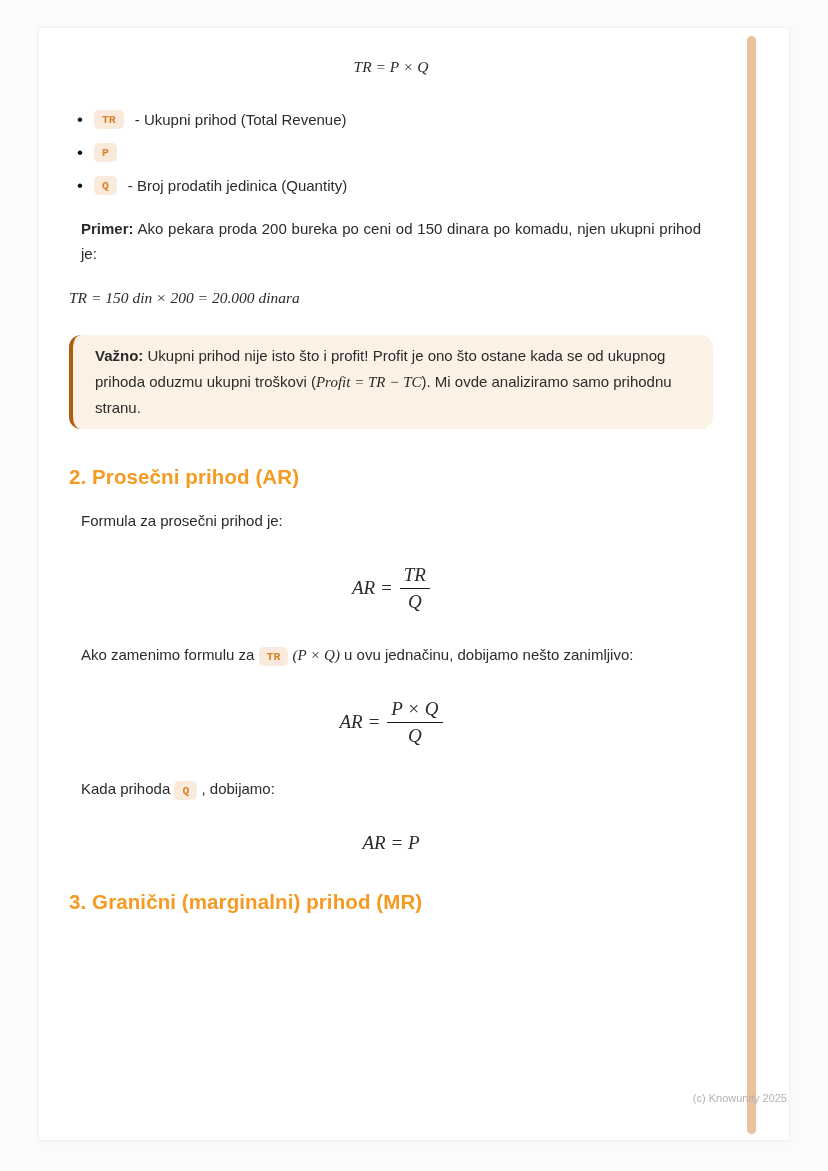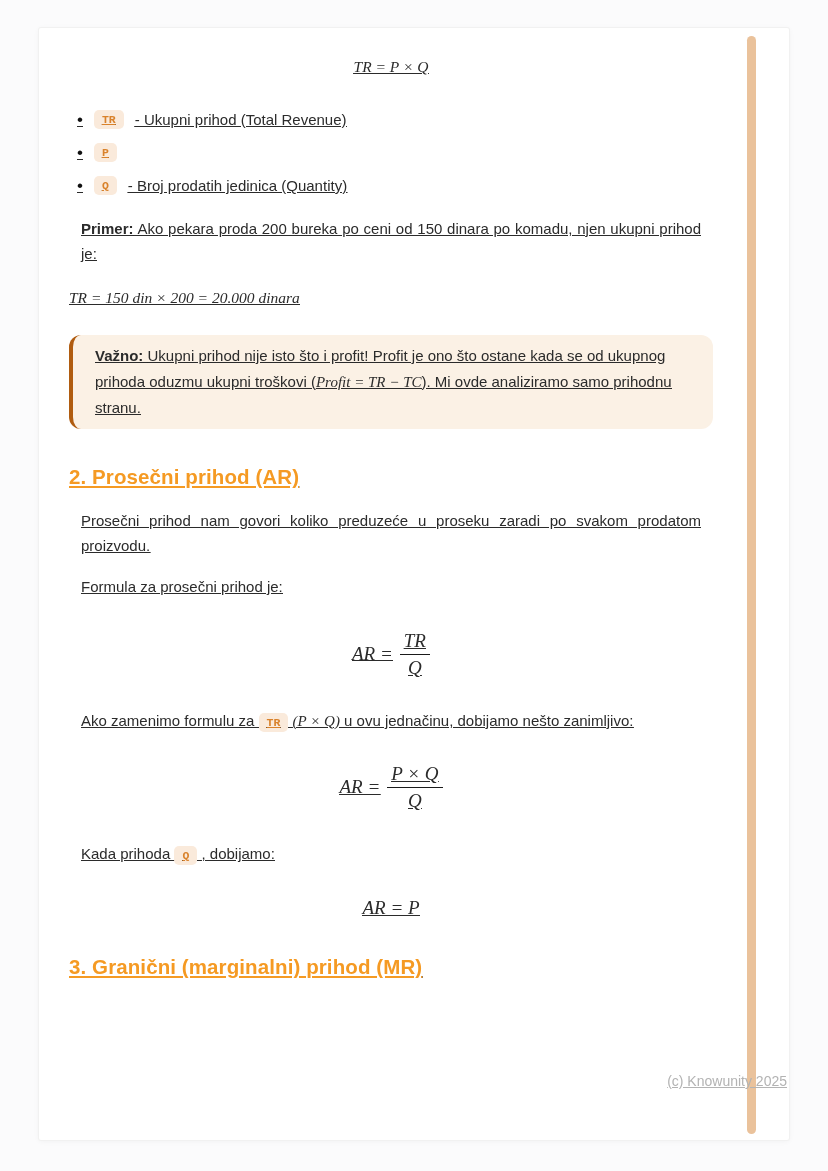--- a/index.html
+++ b/index.html
@@ -1,36 +1,36 @@
 <!DOCTYPE html>
 <html style="--accent: #f59a23; --badge-bg: #faeadb; --badge-text: #d9822b; --callout-bg: #fbf1e5; --callout-border: #b05c10; --bar: #eac29b; --text: #2b2b2b; --muted: #b3b3b3;"><head>
 <meta charset="utf-8">
 <style>
   :root{
     --accent:#f59a23; --badge-bg:#faeadb; --badge-text:#d9822b;
     --callout-bg:#fbf1e5; --callout-border:#b05c10; --bar:#eac29b;
     --text:#2b2b2b; --muted:#b3b3b3;
   }
-  *{box-sizing:border-box;text-decoration:underline;}
+  *{box-sizing:border-box;}
   body{
     margin:0; background:#fbfbfc; color:var(--text);
     font-family:"Liberation Sans", sans-serif;
   }
   .page{
     position:relative; width:750px; min-height:1112px; margin:28px auto 31px;
     background:#fff; border-radius:2px;
     box-shadow:0 0 0 1px #f1f1f1, 0 1px 6px rgba(0,0,0,.05);
     padding:26px 76px 56px 30px;
   }
   .scrollbar{
     position:absolute; top:8px; bottom:6px; right:33px; width:9px;
     border-radius:5px; background:var(--bar); z-index:1;
   }
   .footer{
-    position:absolute; right:2px; bottom:51px; font-size:14px;
+    position:absolute; right:2px; bottom:36px; font-size:11px;
     color:var(--muted); z-index:2;
   }
   p.para{font-size:15px; line-height:1.65; margin:16px 12px;}
   .justify{text-align:justify;}
   .math{font-family:"Liberation Serif", serif; font-style:italic;}
   .formula{text-align:center; margin:4px 0 28px; font-size:15.5px;}
   .formula-mid{text-align:center; margin:30px 0; font-size:19px;}
   .formula-left{margin:22px 0; font-size:15.5px;}
   .frac{display:inline-block; vertical-align:middle; text-align:center; margin-left:7px;}
   .frac .num{display:block; border-bottom:1px solid #1a1a1a; padding:0 4px 2px;}
@@ -87,21 +87,20 @@
     <span class="math">TR = 150 din × 200 = 20.000 dinara</span>
   </p>
 
   <div class="callout">
     <strong>Važno:</strong>
     <span>Ukupni prihod nije isto što i profit! Profit je ono što ostane kada se od ukupnog prihoda oduzmu ukupni troškovi (</span><span class="math">Profit = TR − TC</span><span>). Mi ovde analiziramo samo prihodnu stranu.</span>
   </div>
 
   <h2 class="heading">2. Prosečni prihod (AR)</h2>
 
-  <p class="para justify">Prosečni prihod nam govori koliko preduzeće u proseku zaradi po svakom prodatom proizvodu.</p>
 
   <p class="para">Formula za prosečni prihod je:</p>
 
   <div class="formula-mid">
     <span class="math">AR =</span><span class="frac"><span class="num math">TR</span><span class="den math">Q</span></span>
   </div>
 
   <p class="para justify">
     <span>Ako zamenimo formulu za</span>
     <span class="badge">TR</span>

